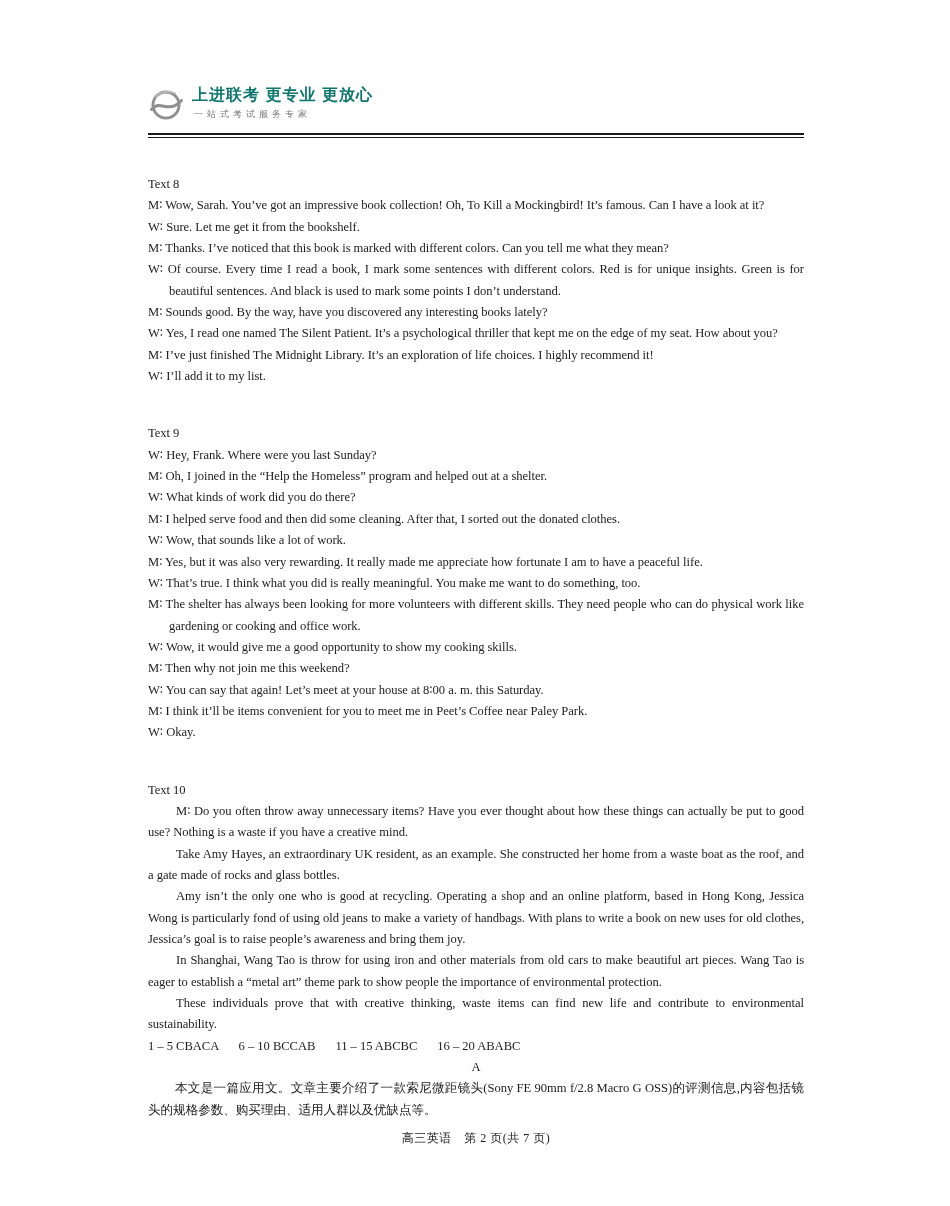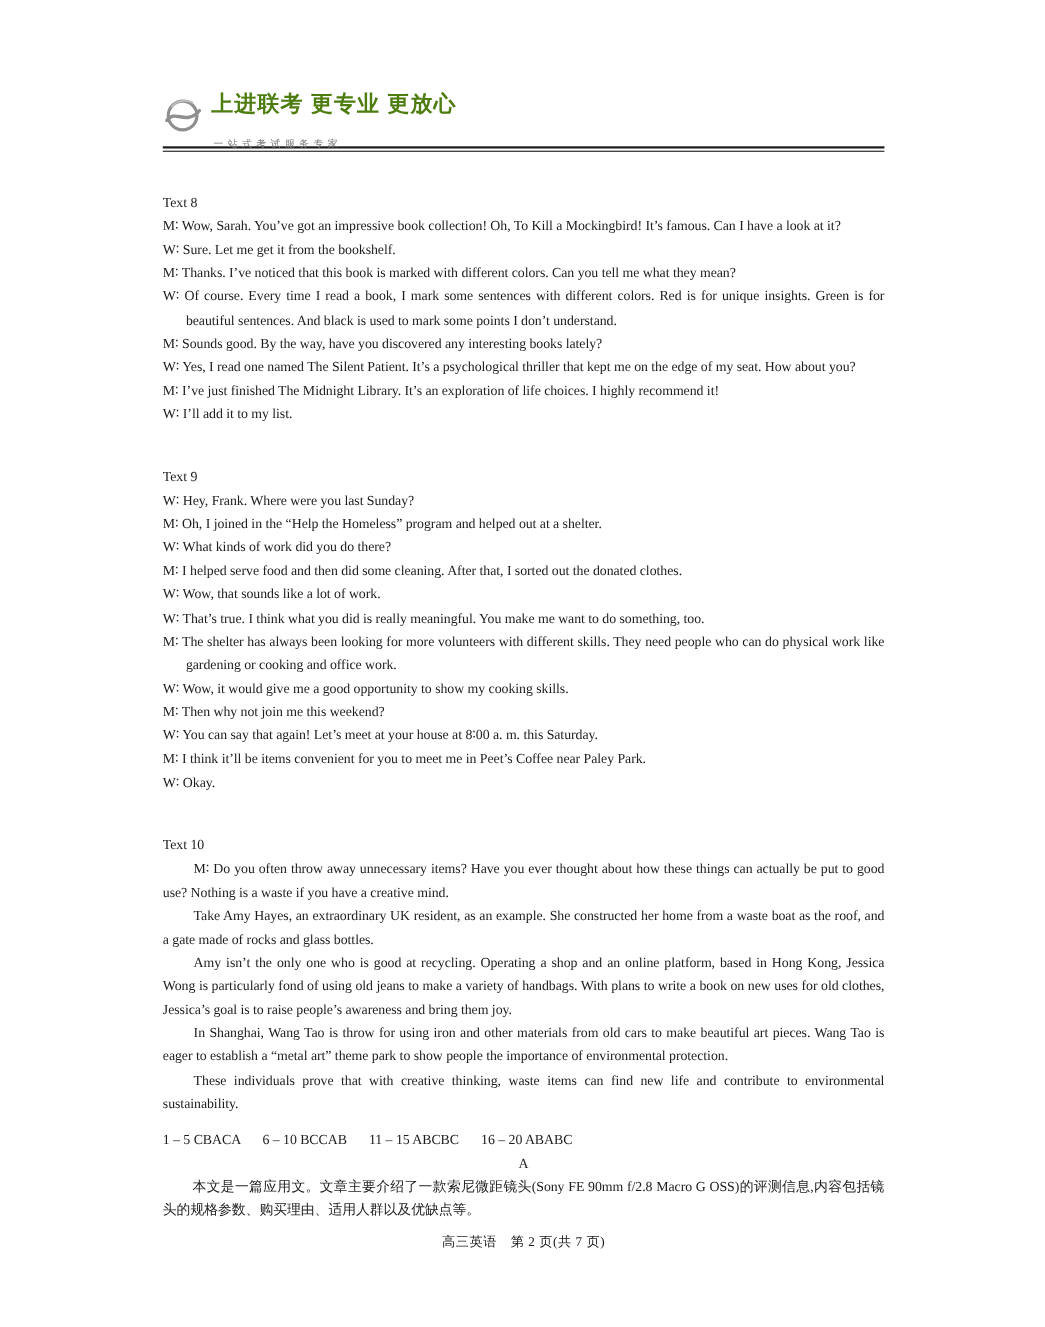--- a/index.html
+++ b/index.html
@@ -15,31 +15,31 @@
     color: #1c1c1c;
     overflow: hidden;
   }
   
   .brand-row { display: flex; align-items: flex-start; gap: 8px; height: 44px; }
   .brand-icon { width: 36px; height: 36px; flex: 0 0 auto; margin-top: 2px; }
   .brand-text { display: flex; flex-direction: column; }
   .brand-title {
     font-family: "Liberation Sans", sans-serif;
     font-weight: bold;
-    font-size: 20px;
-    color: #4d7c0f;
+    font-size: 16px;
+    color: #0f766e;
     letter-spacing: 1px;
     line-height: 20px;
   }
   .brand-sub {
     font-family: "Liberation Sans", sans-serif;
     font-size: 9px;
     color: #777777;
     letter-spacing: 4px;
-    margin-top: 20px;
+    margin-top: 3px;
     padding-left: 2px;
   }
   .head-rule {
     margin-top: 4px;
     height: 2px;
     border-top: 2.4px solid #1a1a1a;
     border-bottom: 1px solid #1a1a1a;
   }
   
   .doc-body {
@@ -47,21 +47,21 @@
     font-size: 12.6px;
     line-height: 21.35px;
     text-align: justify;
     letter-spacing: -0.05px;
   }
   .text-heading { text-align: left; margin-top: 36px; }
   .dline { padding-left: 21px; text-indent: -21px; }
   .spk { white-space: nowrap; }
   .it { }
   .para { text-indent: 28px; margin: 0; }
-  .ak { margin-top: 12px; text-align: left; }
+  .ak { margin-top: 0; text-align: left; }
   .ak span + span { margin-left: 17px; }
   .center-line { text-align: center; }
   .cn-para { text-indent: 27px; }
   .footer-line {
     text-align: center;
     margin-top: 7px;
     font-size: 12px;
     letter-spacing: 0.5px;
   }
 </style>
@@ -96,20 +96,21 @@
           <div class="dline"><span class="spk">M∶</span> <span>I’ve just finished </span><span class="it">The Midnight Library</span><span>. It’s an exploration of life choices. I highly recommend it!</span></div>
           <div class="dline"><span class="spk">W∶</span> <span>I’ll add it to my list.</span></div>
         </div>
         <div>
           <div class="text-heading">Text 9</div>
           <div class="dline"><span class="spk">W∶</span> <span>Hey, Frank. Where were you last Sunday?</span></div>
           <div class="dline"><span class="spk">M∶</span> <span>Oh, I joined in the “Help the Homeless” program and helped out at a shelter.</span></div>
           <div class="dline"><span class="spk">W∶</span> <span>What kinds of work did you do there?</span></div>
           <div class="dline"><span class="spk">M∶</span> <span>I helped serve food and then did some cleaning. After that, I sorted out the donated clothes.</span></div>
           <div class="dline"><span class="spk">W∶</span> <span>Wow, that sounds like a lot of work.</span></div>
+          <div class="dline"><span class="spk">M∶</span> <span>Yes, but it was also very rewarding. It really made me appreciate how fortunate I am to have a peaceful life.</span></div>
           <div class="dline"><span class="spk">W∶</span> <span>That’s true. I think what you did is really meaningful. You make me want to do something, too.</span></div>
           <div class="dline"><span class="spk">M∶</span> <span>The shelter has always been looking for more volunteers with different skills. They need people who can do physical work like gardening or cooking and office work.</span></div>
           <div class="dline"><span class="spk">W∶</span> <span>Wow, it would give me a good opportunity to show my cooking skills.</span></div>
           <div class="dline"><span class="spk">M∶</span> <span>Then why not join me this weekend?</span></div>
           <div class="dline"><span class="spk">W∶</span> <span>You can say that again! Let’s meet at your house at 8∶00 a. m. this Saturday.</span></div>
           <div class="dline"><span class="spk">M∶</span> <span>I think it’ll be items convenient for you to meet me in Peet’s Coffee near Paley Park.</span></div>
           <div class="dline"><span class="spk">W∶</span> <span>Okay.</span></div>
         </div>
         <div>
           <div class="text-heading">Text 10</div>

